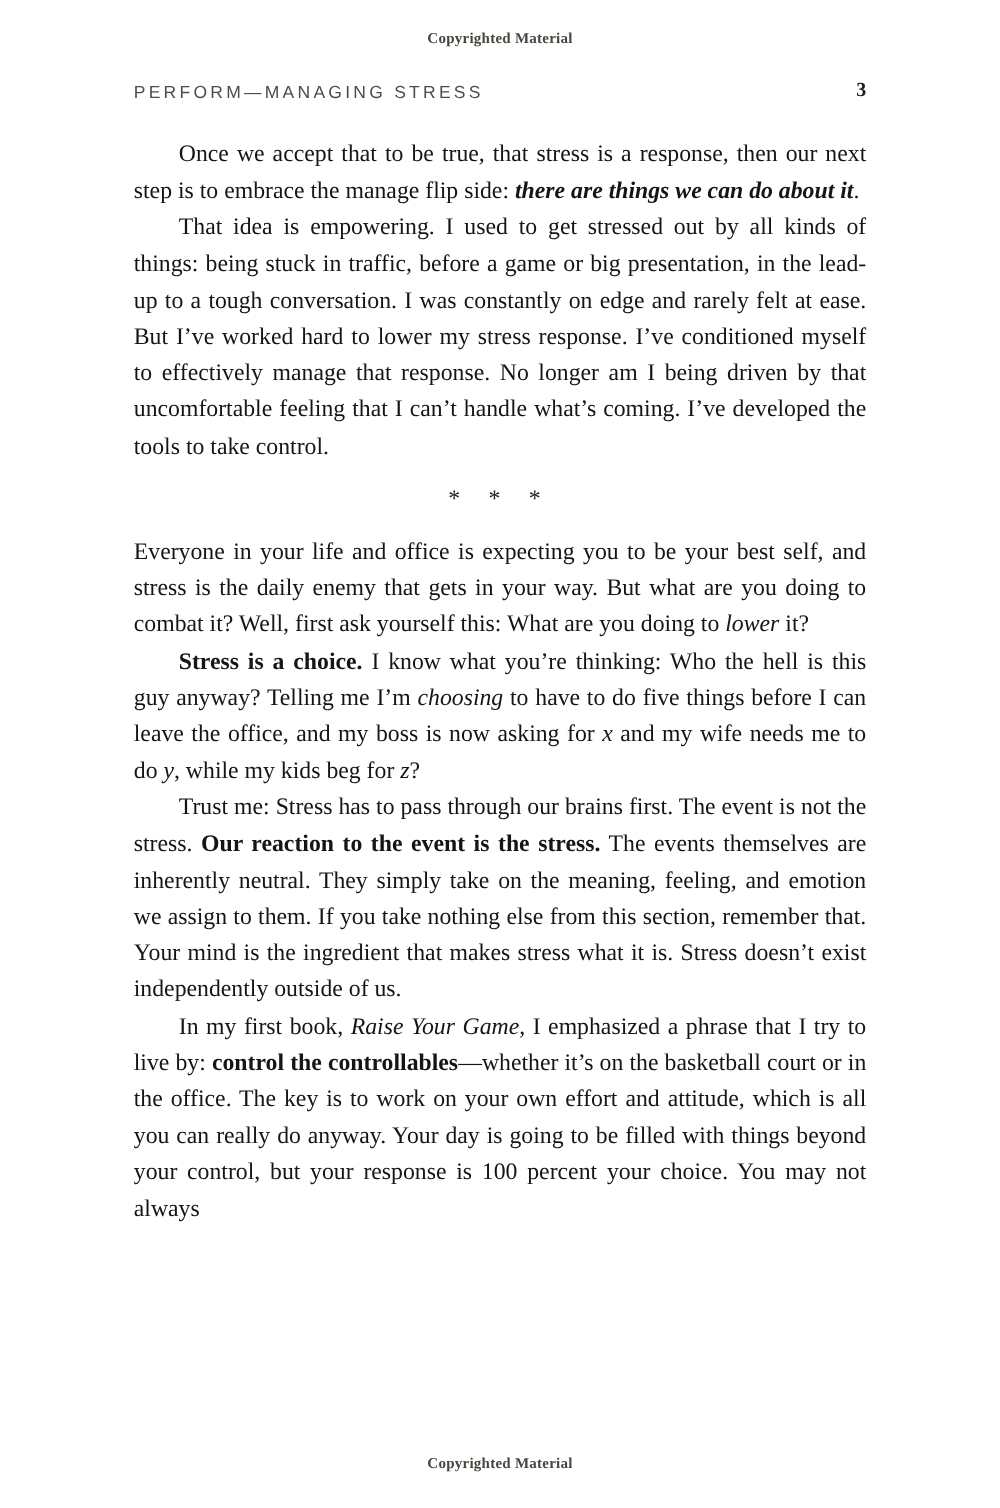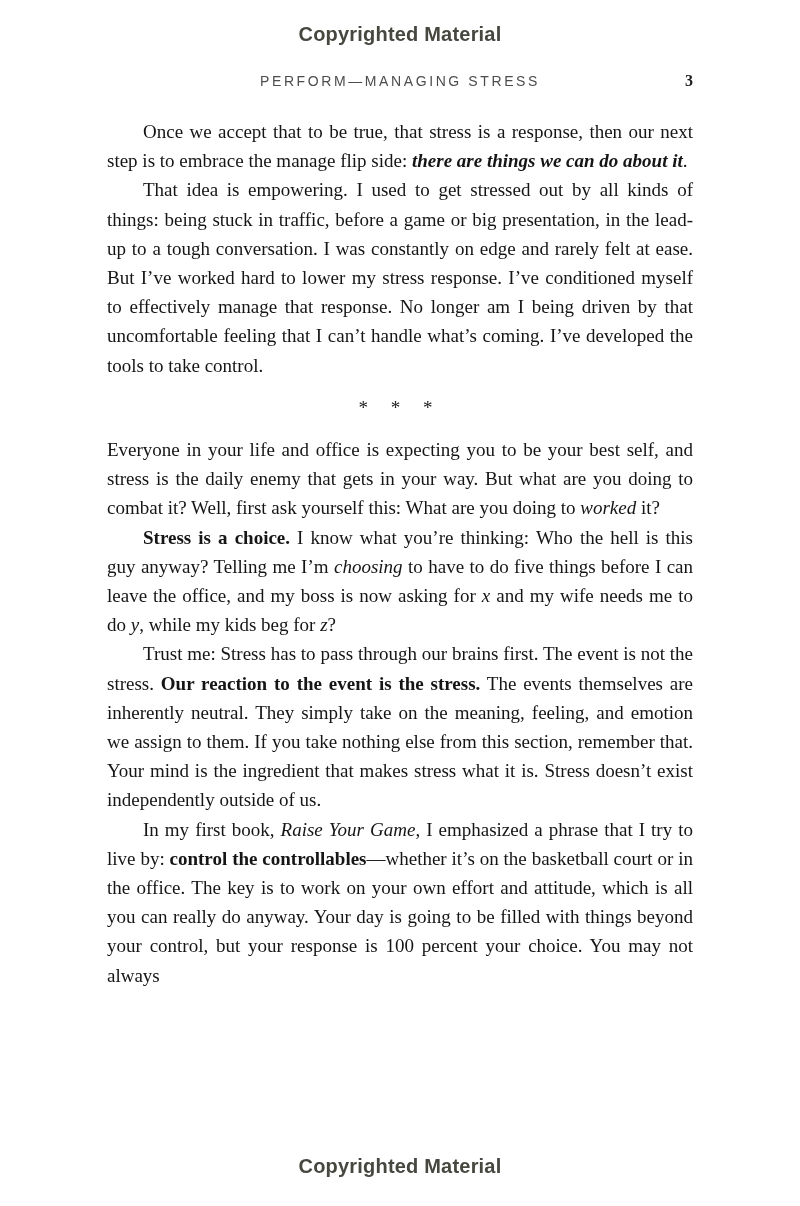--- a/index.html
+++ b/index.html
@@ -9,36 +9,36 @@
     height: 1206px;
     margin: 0 auto;
     background: #ffffff;
     font-family: "Liberation Serif", "DejaVu Serif", serif;
     color: #151515;
     overflow: hidden;
     box-sizing: border-box;
   }
   .copyright {
     text-align: center;
-    font-family: Liberation Sans, sans-serif;
+    font-family: Liberation Serif, serif;
     font-weight: 700;
-    font-size: 20px;
+    font-size: 12px;
     color: #474740;
     letter-spacing: 0.2px;
   }
   .copyright-top { padding-top: 23px; }
   .copyright-bottom {
     position: absolute;
     left: 0; right: 0;
     bottom: 28px;
   }
   .running-header {
     position: relative;
     margin: 26px 107px 0 107px;
-    text-align: center;
+    text-align: left;
     font-family: "Liberation Sans", "DejaVu Sans", sans-serif;
     font-weight: 400;
     font-size: 14px;
     letter-spacing: 2.6px;
     color: #4c4c4c;
     line-height: 18px;
   }
   .page-number {
     position: absolute;
     right: 0;
@@ -77,21 +77,21 @@
 
   <div class="running-header">
     <span>PERFORM—MANAGING STRESS</span>
     <span class="page-number">3</span>
   </div>
 
   <div class="body-text">
       <p class="para indent"><span>Once we accept that to be true, that stress is a response, then our next step is to embrace the manage flip side: </span><span class="b i">there are things we can do about it</span><span>.</span></p>
       <p class="para indent"><span>That idea is empowering. I used to get stressed out by all kinds of things: being stuck in traffic, before a game or big presentation, in the lead-up to a tough conversation. I was constantly on edge and rarely felt at ease. But I’ve worked hard to lower my stress response. I’ve conditioned myself to effectively manage that response. No longer am I being driven by that uncomfortable feeling that I can’t handle what’s coming. I’ve developed the tools to take control.</span></p>
       <div class="section-break">* * *</div>
-      <p class="para"><span>Everyone in your life and office is expecting you to be your best self, and stress is the daily enemy that gets in your way. But what are you doing to combat it? Well, first ask yourself this: What are you doing to </span><span class="i">worked</span><span> it?</span></p>
+      <p class="para"><span>Everyone in your life and office is expecting you to be your best self, and stress is the daily enemy that gets in your way. But what are you doing to combat it? Well, first ask yourself this: What are you doing to </span><span class="i">lower</span><span> it?</span></p>
       <p class="para indent"><span class="b">Stress is a choice.</span><span> I know what you’re thinking: Who the hell is this guy anyway? Telling me I’m </span><span class="i">choosing</span><span> to have to do five things before I can leave the office, and my boss is now asking for </span><span class="i">x</span><span> and my wife needs me to do </span><span class="i">y</span><span>, while my kids beg for </span><span class="i">z</span><span>?</span></p>
       <p class="para indent"><span>Trust me: Stress has to pass through our brains first. The event is not the stress. </span><span class="b">Our reaction to the event is the stress.</span><span> The events themselves are inherently neutral. They simply take on the meaning, feeling, and emotion we assign to them. If you take nothing else from this section, remember that. Your mind is the ingredient that makes stress what it is. Stress doesn’t exist independently outside of us.</span></p>
       <p class="para indent"><span>In my first book, </span><span class="i">Raise Your Game</span><span>, I emphasized a phrase that I try to live by: </span><span class="b">control the controllables</span><span>—whether it’s on the basketball court or in the office. The key is to work on your own effort and attitude, which is all you can really do anyway. Your day is going to be filled with things beyond your control, but your response is 100 percent your choice. You may not always</span></p>
     </div>
 
   <div class="copyright copyright-bottom">Copyrighted Material</div>
 
 </div>
 
 </body></html>

